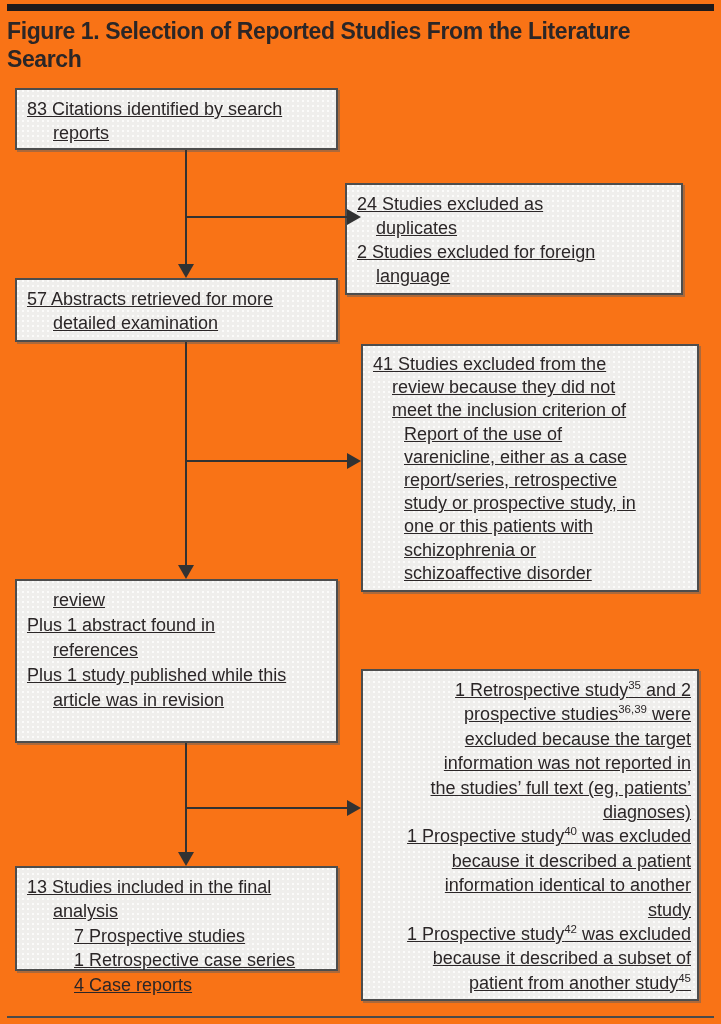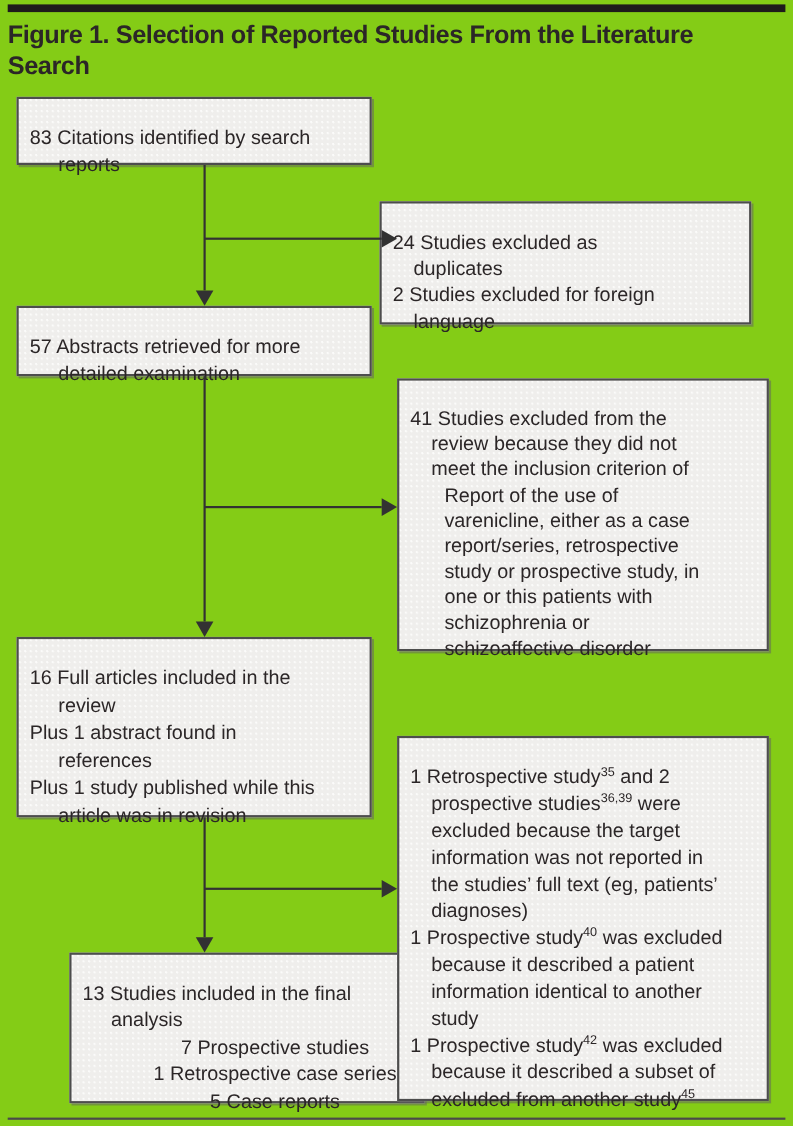--- a/index.html
+++ b/index.html
@@ -1,51 +1,51 @@
 <!DOCTYPE html>
 <html style="--box-fill: #efeeec; --box-border: #4d4d4d; --text: #2b2627; --line: #323232; --rule-top: #1e1a1b; --rule-bottom: #4a4a4a;"><head>
 <meta charset="utf-8">
 <style>
   * { margin:0; padding:0; box-sizing:border-box; }
   html,body { background:#ffffff; }
   body { font-family:"Liberation Sans", sans-serif; }
 
-  #canvas { position:relative; width:721px; height:1024px; background:#84cc16; overflow:hidden; }
+  #canvas { position:relative; width:721px; height:1024px; background:#f97316; overflow:hidden; }
 
   .rule-top    { position:absolute; left:7px;  top:4px;    width:707px; height:7px; background:var(--rule-top,#1e1a1b); }
   .rule-bottom { position:absolute; left:7px;  top:1016px; width:707px; height:2px; background:var(--rule-bottom,#4a4a4a); }
 
   .title { position:absolute; left:7px; top:17px; font-weight:bold; font-size:23px;
            line-height:28px; color:var(--text,#231f20); letter-spacing:-0.4px; }
   .title span { display:block; white-space:nowrap; }
 
   .box { position:absolute;
          background-color:var(--box-fill,#efeeec);
          background-image:radial-gradient(circle at 1px 1px, #fbfbfa 1px, rgba(255,255,255,0) 1.2px);
          background-size:5px 5px;
          border:2px solid var(--box-border,#4d4d4d);
          box-shadow:2px 2px 0 rgba(95,95,95,0.5);
          color:var(--text,#2b2627);
-         font-size:18px; padding:23px 6px 7px 10px; }
+         font-size:18px; padding:7px 6px 7px 10px;text-decoration:underline; }
   .box .line { line-height:24px; white-space:nowrap; }
 
   .i1  { padding-left:26px; }   
   .i1s { padding-left:19px; }   
   .i2  { padding-left:31px; }   
-  .i3  { padding-left:47px;text-align:center; }   
+  .i3  { padding-left:47px; }   
 
   sup { font-size:11.5px; line-height:0; vertical-align:super; }
 
   #box-l1 { left:15px;  top:88px;  width:323px; height:62px; }
   #box-r1 { left:345px; top:171px; width:338px; height:112px;margin-top:12px; }
   #box-l2 { left:15px;  top:278px; width:323px; height:64px; }
   #box-r2 { left:361px; top:344px; width:338px; height:248px; }
   #box-l3 { left:15px;  top:579px; width:323px; height:164px; }
-  #box-r3 { left:361px; top:669px; width:338px; height:332px; }
-  #box-l4 { left:15px;  top:866px; width:323px; height:137px;margin-left:48px; }
+  #box-r3 { left:361px; top:669px; width:338px; height:332px;text-align:right; }
+  #box-l4 { left:15px;  top:866px; width:323px; height:105px; }
 
   #box-r2 .line { line-height:23.2px; }
   #box-l3 .line { line-height:25px; }
   #box-r3 .line { line-height:24.4px; }
   #box-l4 .line { line-height:24.4px; }
 
   .vline { position:absolute; left:185px; width:2px;  background:var(--line,#323232); }
   .hline { position:absolute; left:186px; width:161px; height:2px; background:var(--line,#323232); }
   #v1 { top:150px; height:114px; }
   #v2 { top:342px; height:223px; }
@@ -77,34 +77,33 @@
     <div class="line">83 Citations identified by search</div>
     <div class="line i1">reports</div>
   </div>
 
   <div class="box" id="box-l2">
     <div class="line">57 Abstracts retrieved for more</div>
     <div class="line i1">detailed examination</div>
   </div>
 
   <div class="box" id="box-l3">
-    <div class="line">16 Full articles included in the</div>
     <div class="line i1">review</div>
     <div class="line">Plus 1 abstract found in</div>
     <div class="line i1">references</div>
     <div class="line">Plus 1 study published while this</div>
     <div class="line i1">article was in revision</div>
   </div>
 
   <div class="box" id="box-l4">
     <div class="line">13 Studies included in the final</div>
     <div class="line i1">analysis</div>
     <div class="line i3">7 Prospective studies</div>
     <div class="line i3">1 Retrospective case series</div>
-    <div class="line i3">5 Case reports</div>
+    <div class="line i3">4 Case reports</div>
   </div>
 
   <div class="box" id="box-r1">
     <div class="line">24 Studies excluded as</div>
     <div class="line i1s">duplicates</div>
     <div class="line">2 Studies excluded for foreign</div>
     <div class="line i1s">language</div>
   </div>
 
   <div class="box" id="box-r2">
@@ -135,21 +134,21 @@
       <span>1 Prospective study</span><sup>40</sup><span> was excluded</span>
     </div>
     <div class="line i1s">because it described a patient</div>
     <div class="line i1s">information identical to another</div>
     <div class="line i1s">study</div>
     <div class="line">
       <span>1 Prospective study</span><sup>42</sup><span> was excluded</span>
     </div>
     <div class="line i1s">because it described a subset of</div>
     <div class="line i1s">
-      <span>excluded from another study</span><sup>45</sup>
+      <span>patient from another study</span><sup>45</sup>
     </div>
   </div>
 
   <div class="vline" id="v1"></div>
   <div class="ah-down" id="ah1"></div>
   <div class="hline" id="h1"></div>
   <div class="ah-right" id="ar1"></div>
 
   <div class="vline" id="v2"></div>
   <div class="ah-down" id="ah2"></div>

